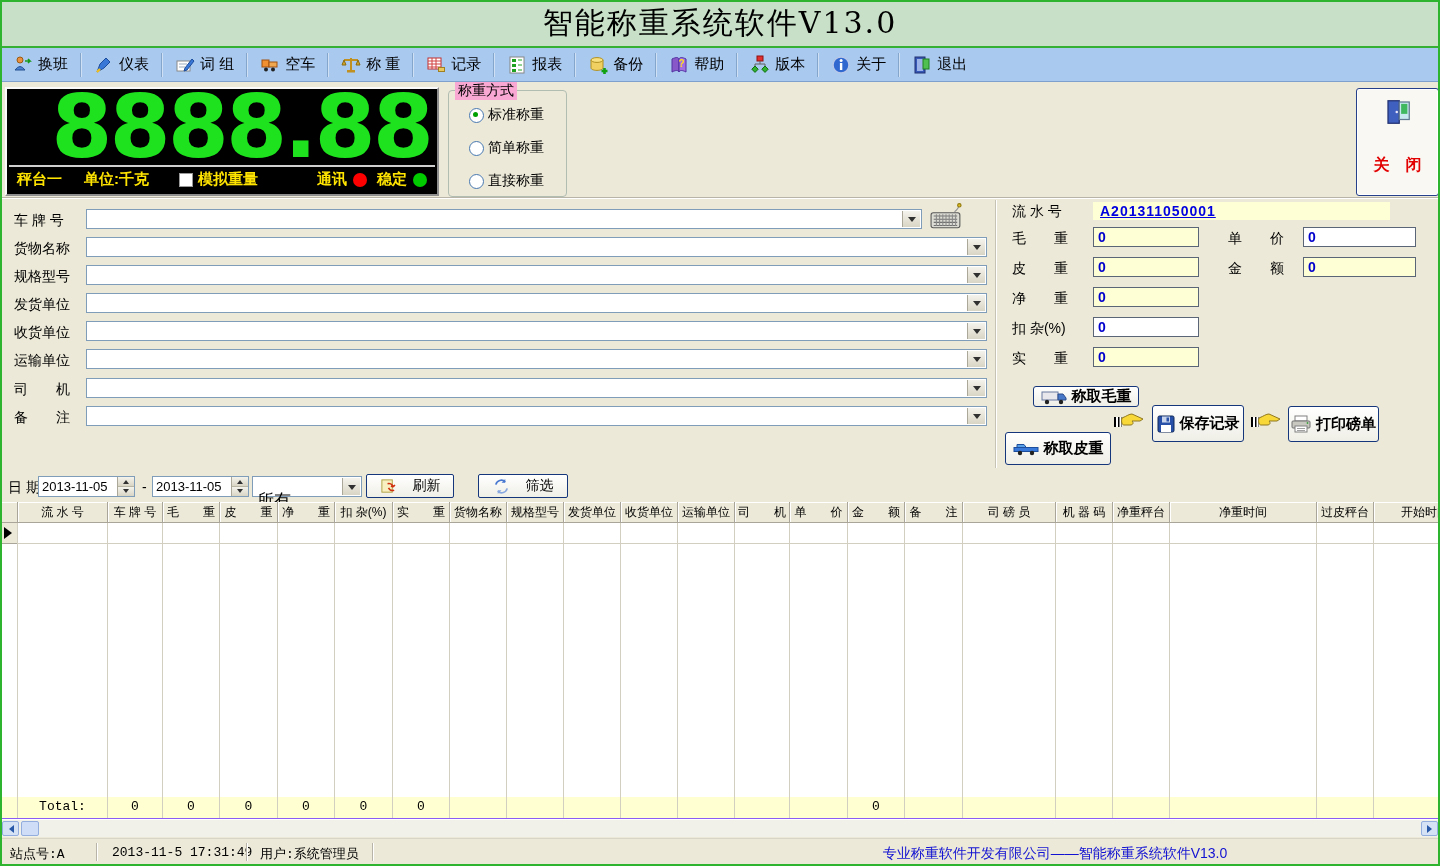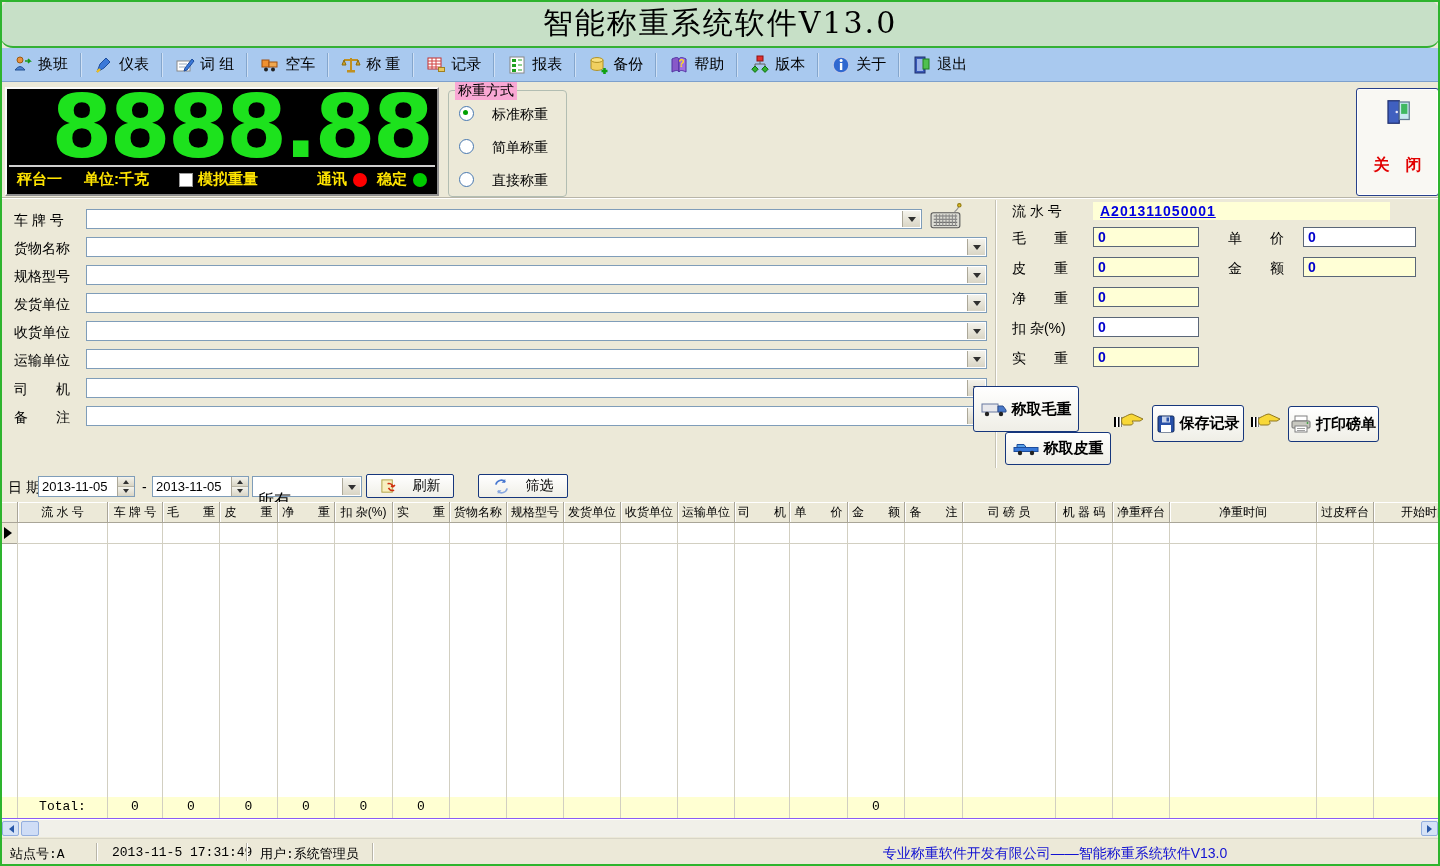--- a/index.html
+++ b/index.html
@@ -2,21 +2,21 @@
 <html><head>
 <meta charset="utf-8">
 <style>
   html,body{margin:0;padding:0;background:#777;}
   #app{position:relative;width:1440px;height:866px;background:#ece9d8;overflow:hidden;
        font-family:"Liberation Sans",sans-serif;color:#000;}
   #frame{position:absolute;inset:0;border:2px solid #2eb42e;z-index:90;pointer-events:none;}
 
   
   .titlebar{position:absolute;left:0;top:0;width:100%;height:46px;background:#c7e0c7;
-            border-bottom:2px solid #35b035;display:flex;align-items:center;justify-content:center;border-radius:13px;}
+            border-bottom:2px solid #35b035;display:flex;align-items:center;justify-content:center;}
   .title{font-family:"DejaVu Serif",serif;font-size:30px;letter-spacing:2px;}
 
   
   .toolbar{position:absolute;left:0;top:48px;width:100%;height:34px;background:#a9c9ef;
            border-bottom:1px solid #7da0cc;display:flex;align-items:center;padding-left:4px;box-sizing:border-box;}
   .tbtn{display:flex;align-items:center;gap:5px;padding:2px 9px;font-size:15px;white-space:pre;cursor:default;}
   .tsep{width:0;height:24px;border-left:1px solid #84a6cd;border-right:1px solid #cfe0f5;margin:0 3px;}
 
   
   .led{position:absolute;left:5px;top:87px;width:434px;height:109px;background:#000;
@@ -24,21 +24,21 @@
   .led-digits{position:absolute;left:0;top:0;right:6px;height:76px;display:flex;align-items:center;justify-content:flex-end;
        font-family:"DejaVu Sans",sans-serif;font-weight:bold;font-size:88px;line-height:70px;color:#1de21d;letter-spacing:-3px;padding-left:8px;}
   .led-strip{position:absolute;left:2px;right:2px;bottom:2px;height:25px;border-top:2px solid #cfcfcf;
        display:flex;align-items:center;color:#ffe400;font-size:15px;font-weight:bold;}
   .dot{width:14px;height:14px;border-radius:50%;display:inline-block;}
   .cb{width:12px;height:12px;background:#fff;border:1px solid #999;display:inline-block;}
 
   
   .groupbox{position:absolute;left:448px;top:90px;width:117px;height:105px;border:1px solid #b2bdb2;border-radius:4px;}
   .grouplegend{position:absolute;top:-9px;left:6px;background:#f9a8d4;padding:0 3px;font-size:14px;}
-  .radio-row{position:absolute;left:10px;display:flex;gap:18px;font-size:14px;}
+  .radio-row{position:absolute;left:20px;display:flex;align-items:center;gap:4px;font-size:14px;}
   .radio{width:13px;height:13px;border:1px solid #4878b0;border-radius:50%;background:#fff;position:relative;flex:none;}
   .radio.checked::after{content:"";position:absolute;left:3px;top:3px;width:5px;height:5px;border-radius:50%;background:#00a000;}
 
   
   .closebtn{position:absolute;left:1356px;top:88px;width:81px;height:106px;background:#f9f8f3;
      border:1px solid #27408b;border-radius:3px;box-shadow:inset 0 0 0 1px #fff;cursor:default;}
   .closebtn .door{position:absolute;left:26px;top:8px;}
   .closebtn .clabel{position:absolute;left:0;right:0;top:66px;text-align:center;color:#e20000;
      font-size:16px;font-weight:bold;white-space:pre;}
 
@@ -344,21 +344,21 @@
 
   <div class="dlabel" style="left:1012px;top:290px">净　　重</div>
   <div class="dinput" style="left:1093px;top:287px;width:106px">0</div>
 
   <div class="dlabel" style="left:1012px;top:320px">扣 杂(%)</div>
   <div class="dinput white" style="left:1093px;top:317px;width:106px">0</div>
 
   <div class="dlabel" style="left:1012px;top:350px">实　　重</div>
   <div class="dinput" style="left:1093px;top:347px;width:106px">0</div>
 
-  <div class="abtn" style="left:973px;top:386px;width:106px;height:46px">
+  <div class="abtn" style="left:1033px;top:386px;width:106px;height:21px">
     <span>
         <svg width="26" height="16" viewBox="0 0 26 16">
           <rect x="1" y="3" width="16" height="8" fill="#e8e8ec" stroke="#6878a0"></rect>
           <path d="M17 5h5l3 4v2h-8z" fill="#4878c8" stroke="#2c4c8c"></path>
           <circle cx="6" cy="13" r="2.2" fill="#222"></circle>
           <circle cx="20" cy="13" r="2.2" fill="#222"></circle>
         </svg>
       </span>
     <span>称取毛重</span>
   </div>

